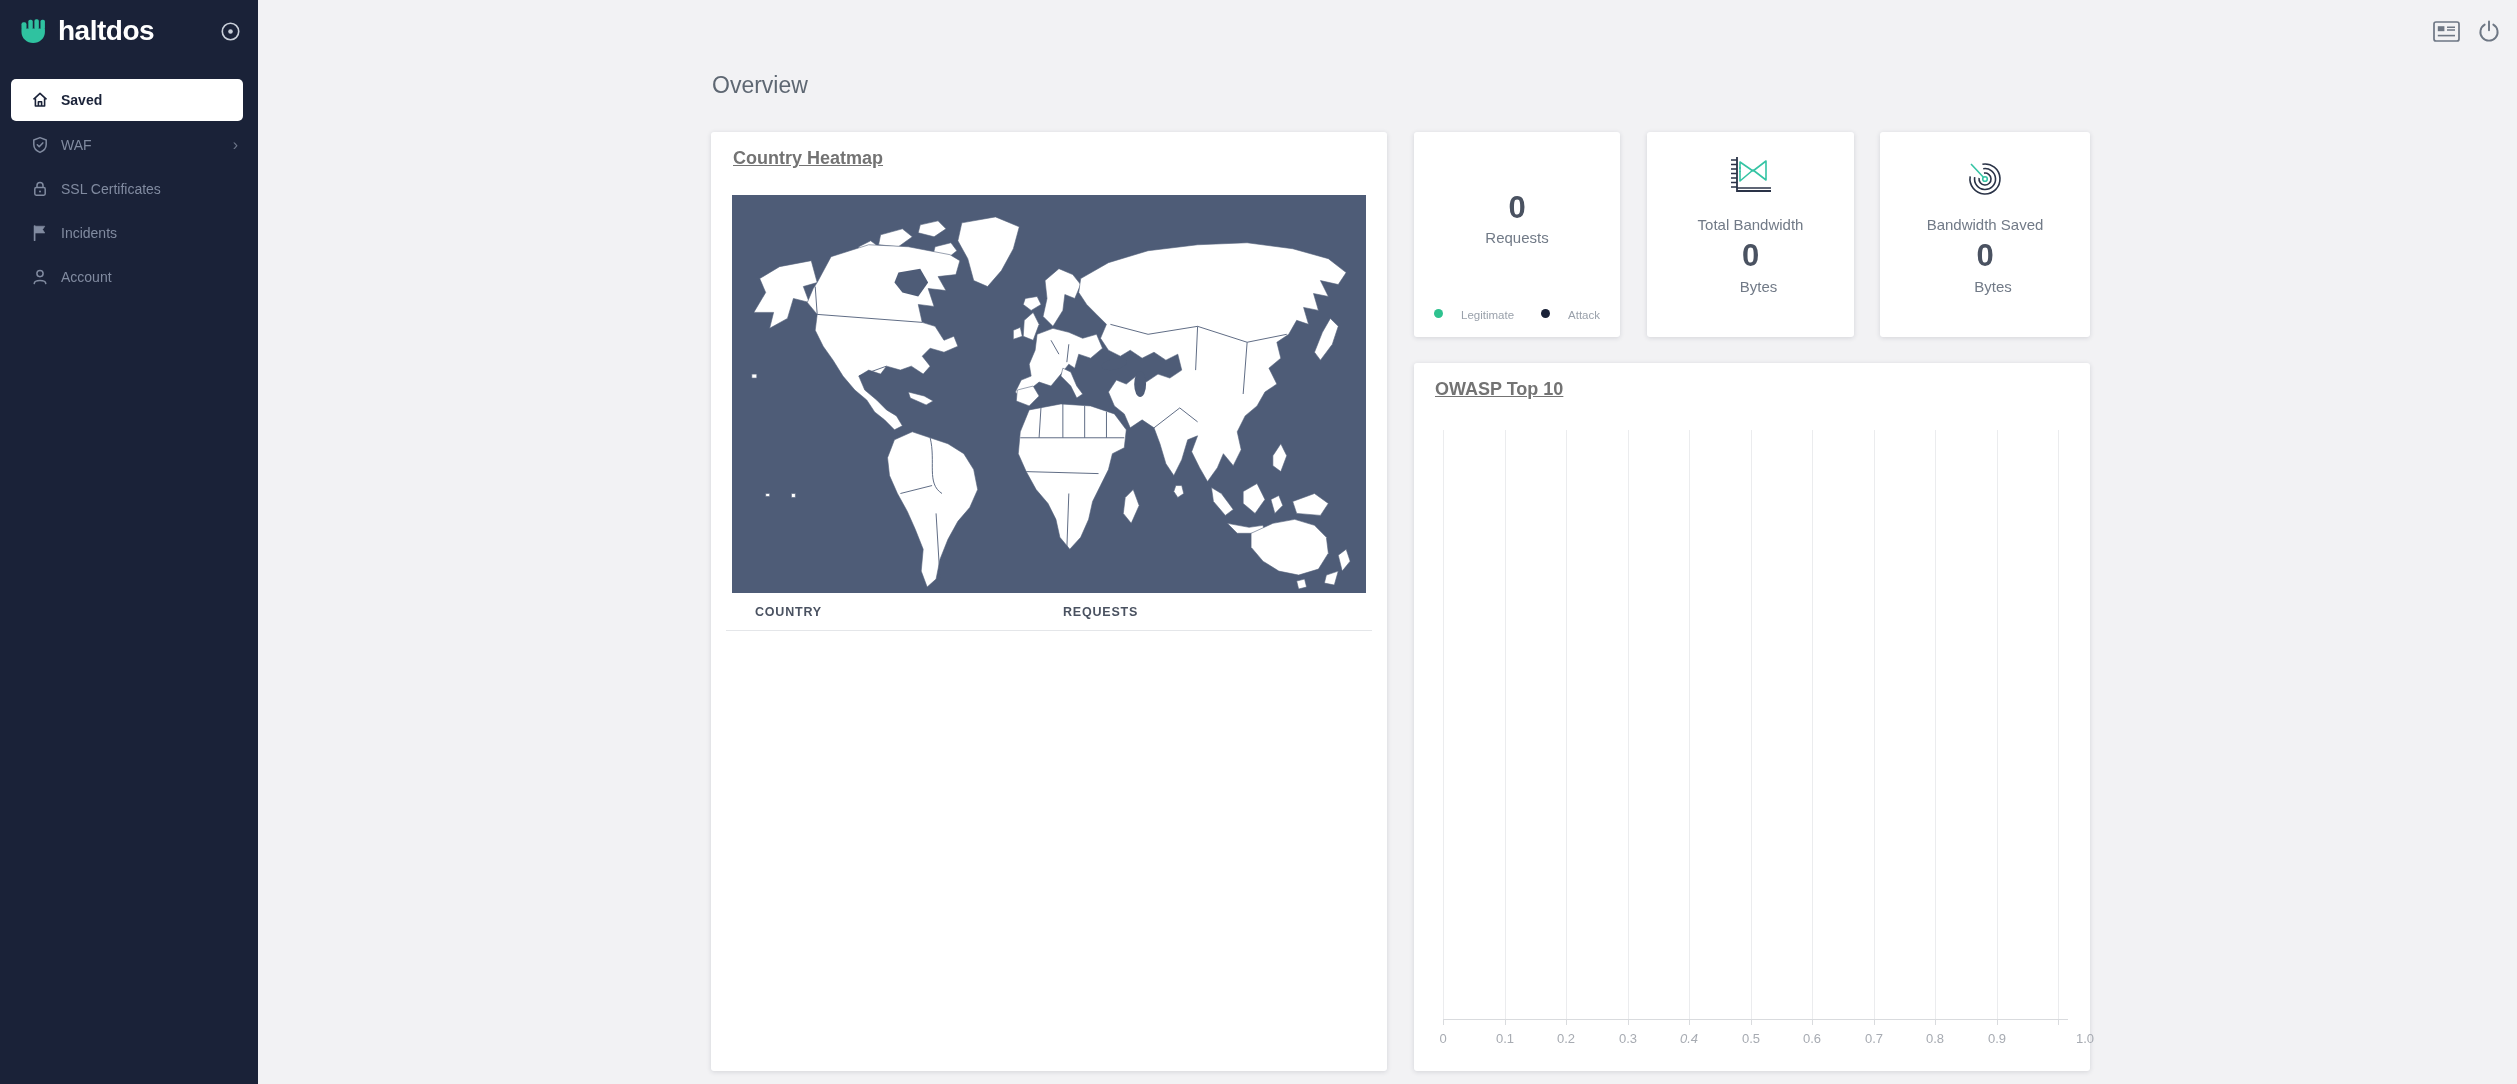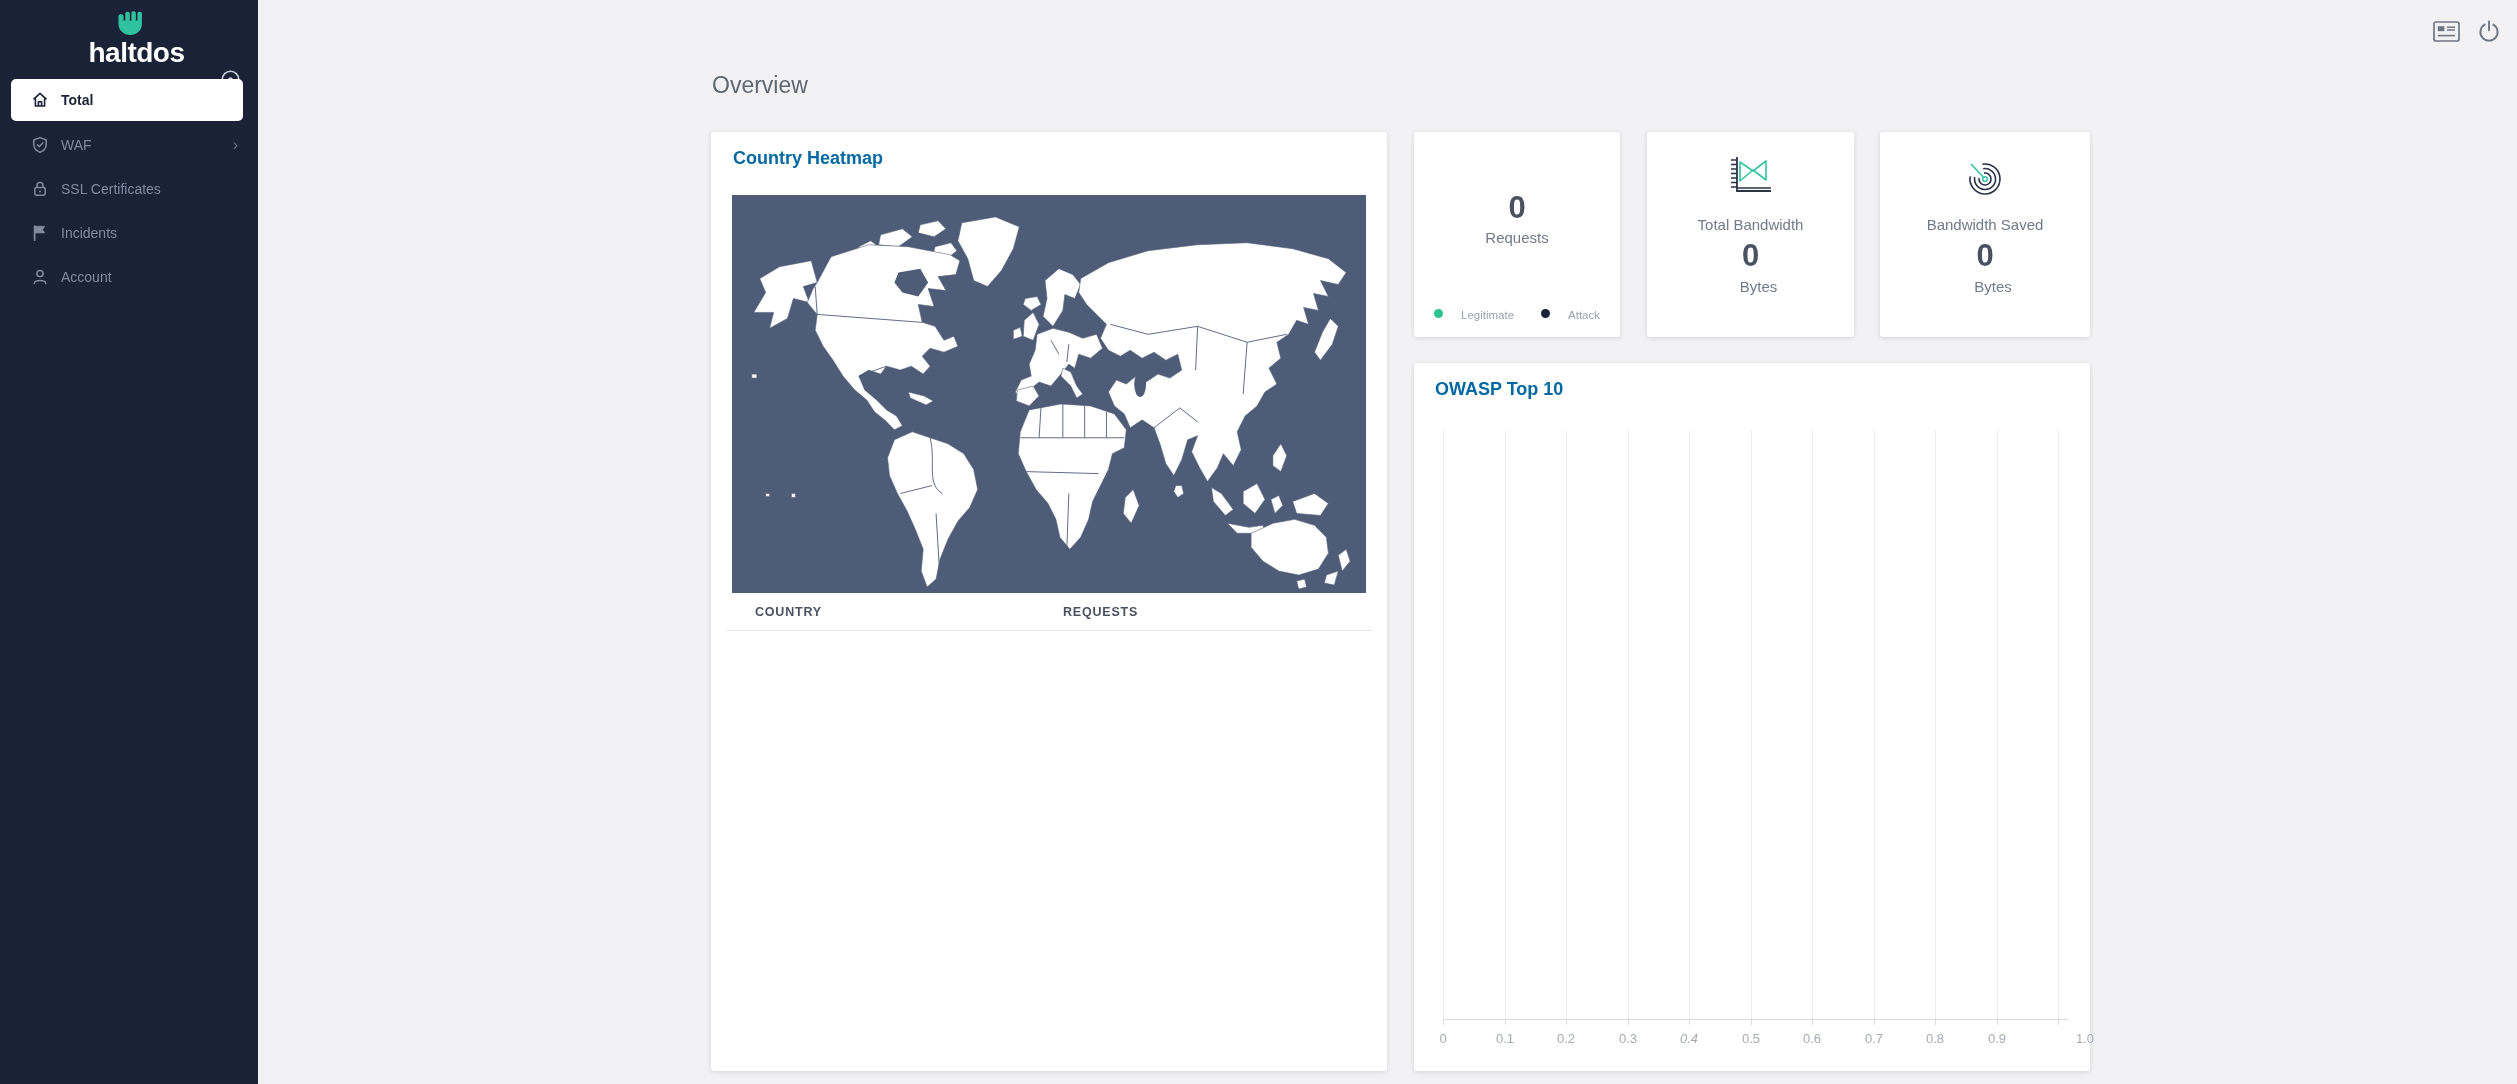--- a/index.html
+++ b/index.html
@@ -13,21 +13,21 @@
   }
 
   
   .sidebar {
     position: absolute; left: 0; top: 0;
     width: 258px; height: 1084px;
     background: #1A2238;
   }
   .logo-row {
     position: absolute; top: 10px; left: 21px; right: 16px;
-    height: 42px; display: flex; align-items: center; flex-direction: column;
+    height: 42px; display: flex; align-items: center;
   }
   .brand-name {
     color: #FFFFFF; font-size: 28px; font-weight: bold;
     margin-left: 10px; letter-spacing: -0.5px;
   }
   .collapse-btn {
     margin-left: auto; width: 24px; height: 24px;
     display: flex; align-items: center; justify-content: center;
     color: #C9CFD9; cursor: pointer; background: none; border: none;
   }
@@ -54,21 +54,21 @@
 
   
   .page-title {
     position: absolute; left: 712px; top: 72px;
     font-size: 23px; font-weight: 400; color: #5E6772;
   }
   .card {
     position: absolute; background: #FFFFFF; border-radius: 3px;
     box-shadow: 0 1px 5px rgba(26,34,56,0.14);
   }
-  .card-title { font-size: 18px; font-weight: bold; color: #0369a1; }
+  .card-title { font-size: 18px; font-weight: bold; color: #737373; text-decoration: underline; }
 
   
   #heatmap-card { left: 711px; top: 132px; width: 676px; height: 939px; }
   #heatmap-card .card-title { position: absolute; left: 22px; top: 16px; }
   .map-wrap {
     position: absolute; left: 21px; top: 63px; width: 634px; height: 398px;
     background: #4E5C77; cursor: pointer;
   }
   .map-wrap svg { display: block; width: 100%; height: 100%; }
   .table-head {
@@ -144,21 +144,21 @@
 
   <nav class="nav">
     <div class="nav-item active">
       <span class="nav-icon">
         <svg width="18" height="18" viewBox="0 0 18 18" fill="none" stroke="currentColor" stroke-width="1.6" stroke-linejoin="round">
           <path d="M2.5 8.3 L9 2.4 L15.5 8.3"></path>
           <path d="M4.4 7.2 V15 H13.6 V7.2"></path>
           <path d="M7.4 15 V10.8 H10.6 V15"></path>
         </svg>
       </span>
-      <span>Total</span>
+      <span>Saved</span>
     </div>
 
     <div class="nav-item">
       <span class="nav-icon">
         <svg width="18" height="18" viewBox="0 0 18 18" fill="none" stroke="currentColor" stroke-width="1.5" stroke-linejoin="round" stroke-linecap="round">
           <path d="M9 1.6 L15.2 4 V8.6 C15.2 12.2 12.7 14.9 9 16.4 C5.3 14.9 2.8 12.2 2.8 8.6 V4 Z"></path>
           <path d="M6.3 8.8 L8.2 10.7 L11.8 6.9"></path>
         </svg>
       </span>
       <span>WAF</span>

